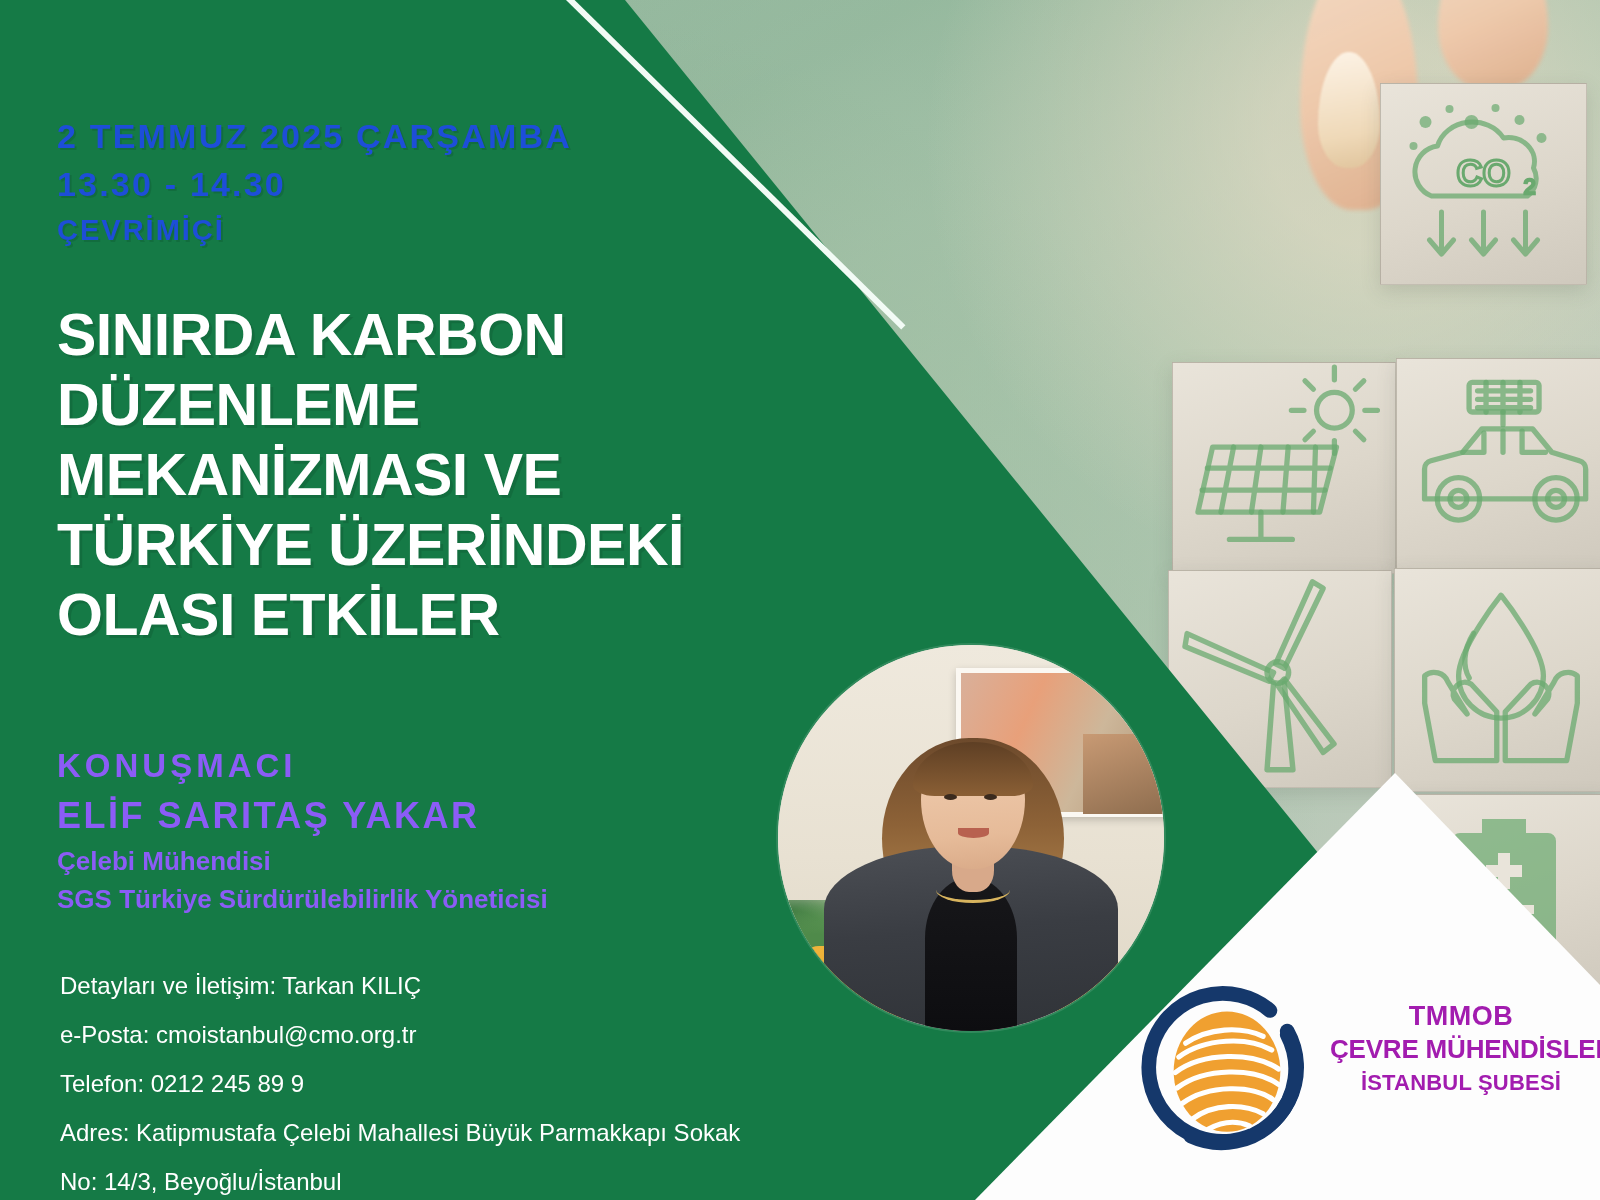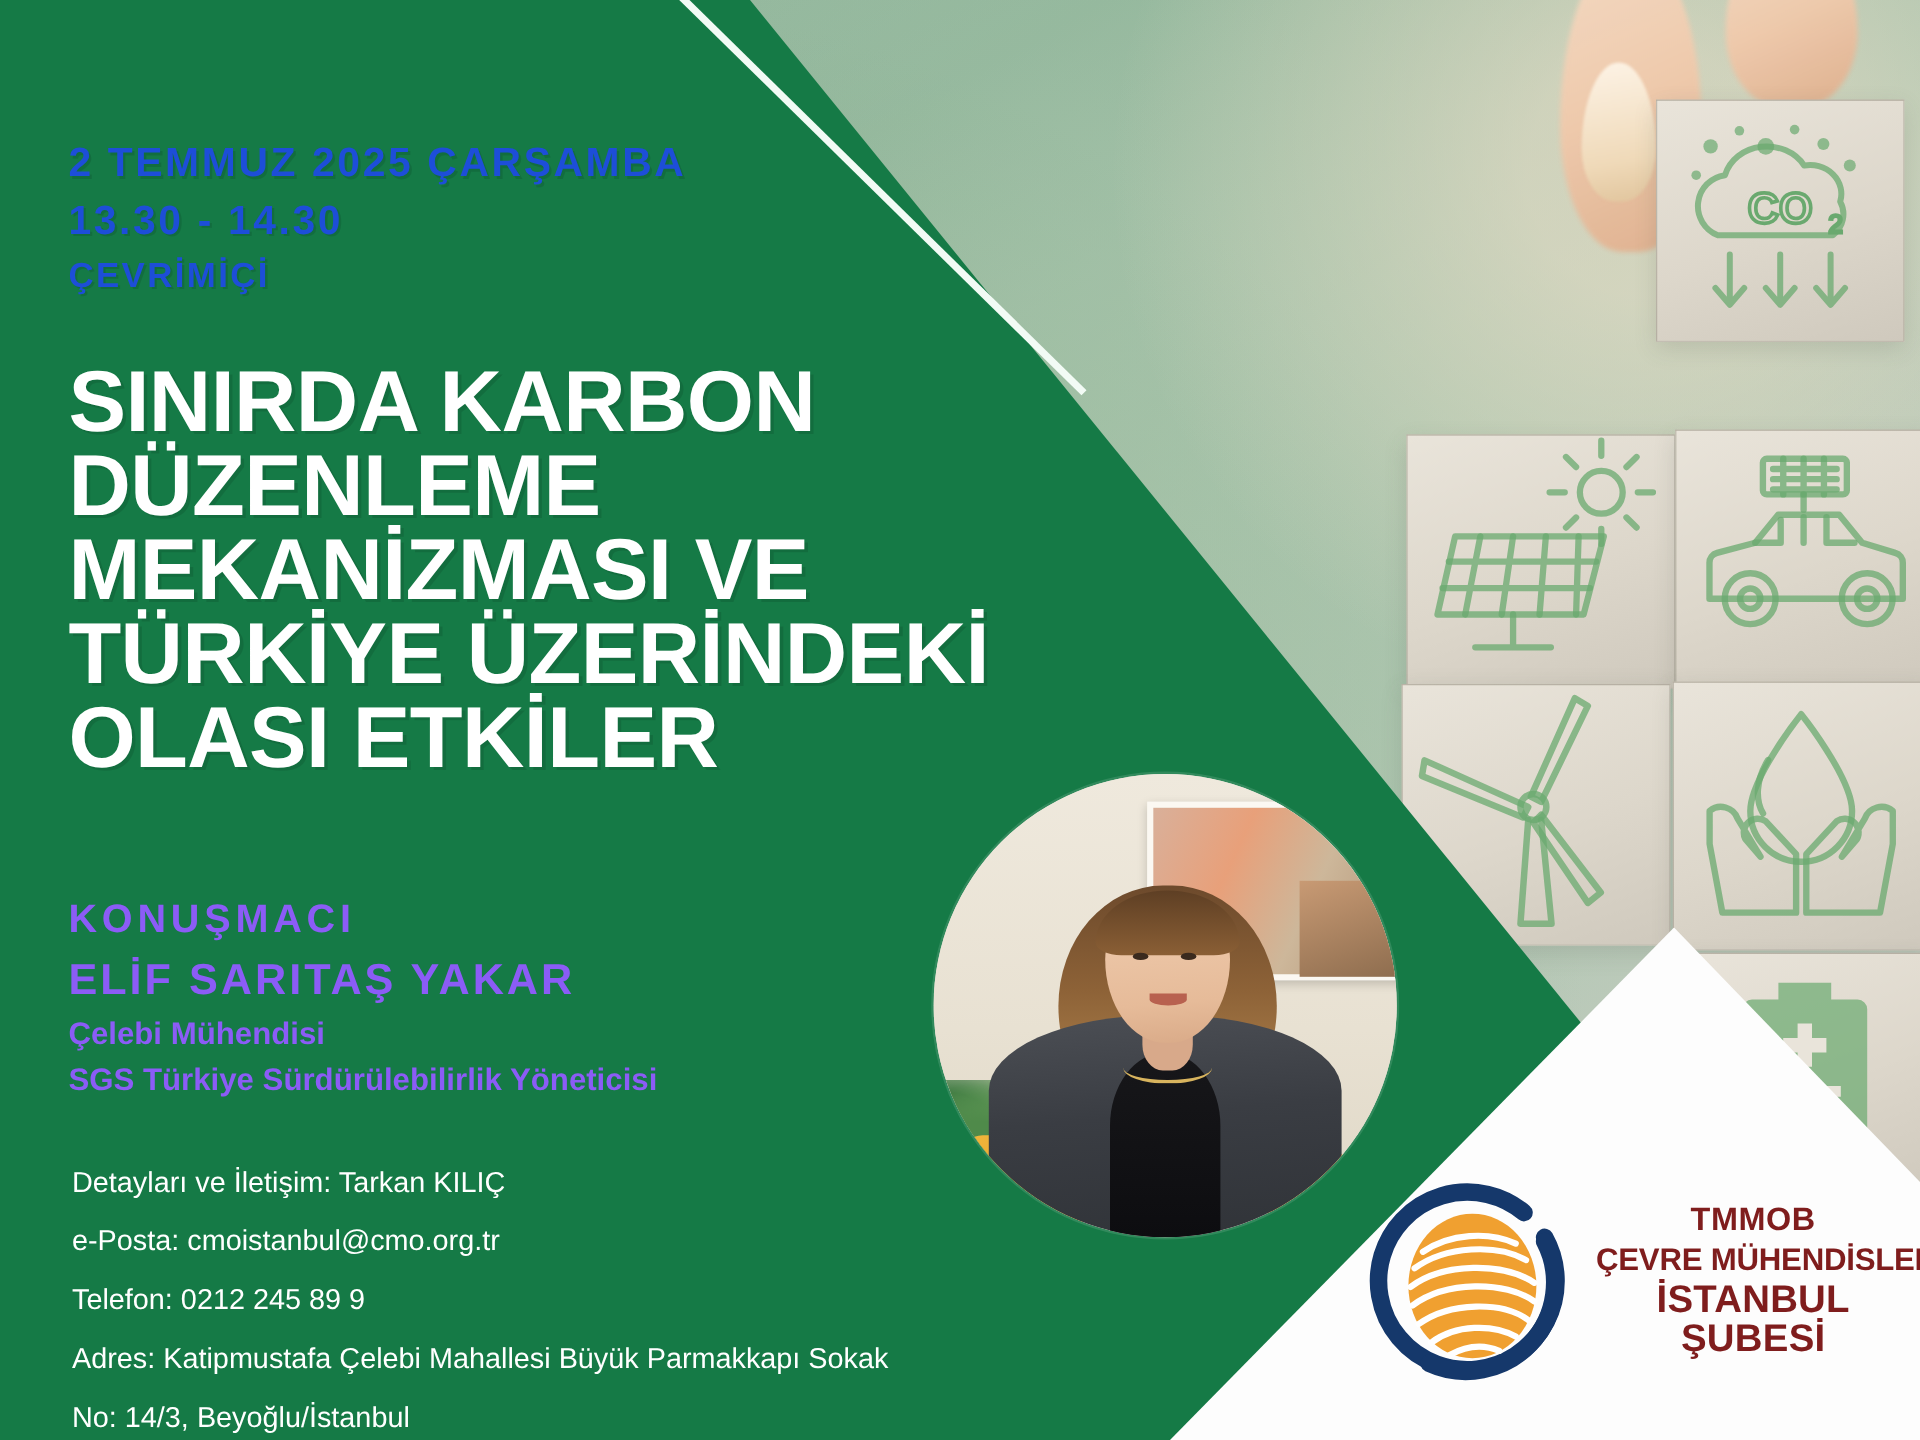--- a/index.html
+++ b/index.html
@@ -82,21 +82,21 @@
     text-shadow:2px 2px 0 rgba(0,0,0,.10);
     white-space:nowrap;
   }
   .d1{font-size:34px;line-height:48px;}
   .d2{font-size:34px;line-height:48px;}
   .d3{font-size:29px;line-height:44px;letter-spacing:2px;}
 
   .title{
     position:absolute;left:57px;top:300px;width:880px;
     color:#ffffff;font-weight:bold;
-    font-size:72px;line-height:70px;
+    font-size:59px;line-height:70px;
     letter-spacing:-0.5px;
     text-shadow:3px 3px 0 rgba(0,0,0,.10);
   }
   .title div{white-space:nowrap;}
 
   .speakerbox{position:absolute;left:57px;top:742px;color:#8b5cf6;}
   .sp-label{font-size:33px;font-weight:bold;letter-spacing:4px;line-height:48px;}
   .sp-name{font-size:36px;font-weight:bold;letter-spacing:2.5px;line-height:52px;}
   .sp-role{font-size:26px;font-weight:bold;line-height:38px;}
 
@@ -173,25 +173,25 @@
   .av-neckl{
     position:absolute;left:41%;top:60%;width:19%;height:6%;
     border-bottom:3px solid #d8b45e;border-radius:0 0 50% 50%;
   }
 
   
   .logo{position:absolute;left:1138px;top:983px;width:178px;height:172px;}
   .logo svg{width:100%;height:100%;}
   .logotext{
     position:absolute;left:1330px;top:1000px;
-    color:#7f1d1d;font-weight:bold;text-align:center;width:262px;
+    color:#a21caf;font-weight:bold;text-align:center;width:262px;
   }
   .lt1{font-size:27px;line-height:33px;letter-spacing:.5px;}
   .lt2{font-size:26px;line-height:33px;letter-spacing:-.2px;white-space:nowrap;}
-  .lt3{font-size:32px;line-height:33px;letter-spacing:.2px;}
+  .lt3{font-size:22px;line-height:33px;letter-spacing:.2px;}
 </style>
 </head>
 <body>
 
 <div id="poster">
 
   <div class="photo-bg">
     <div class="blockscene">
 
       <div class="finger" style="left:1300px;top:-40px;width:118px;height:250px;"></div>

